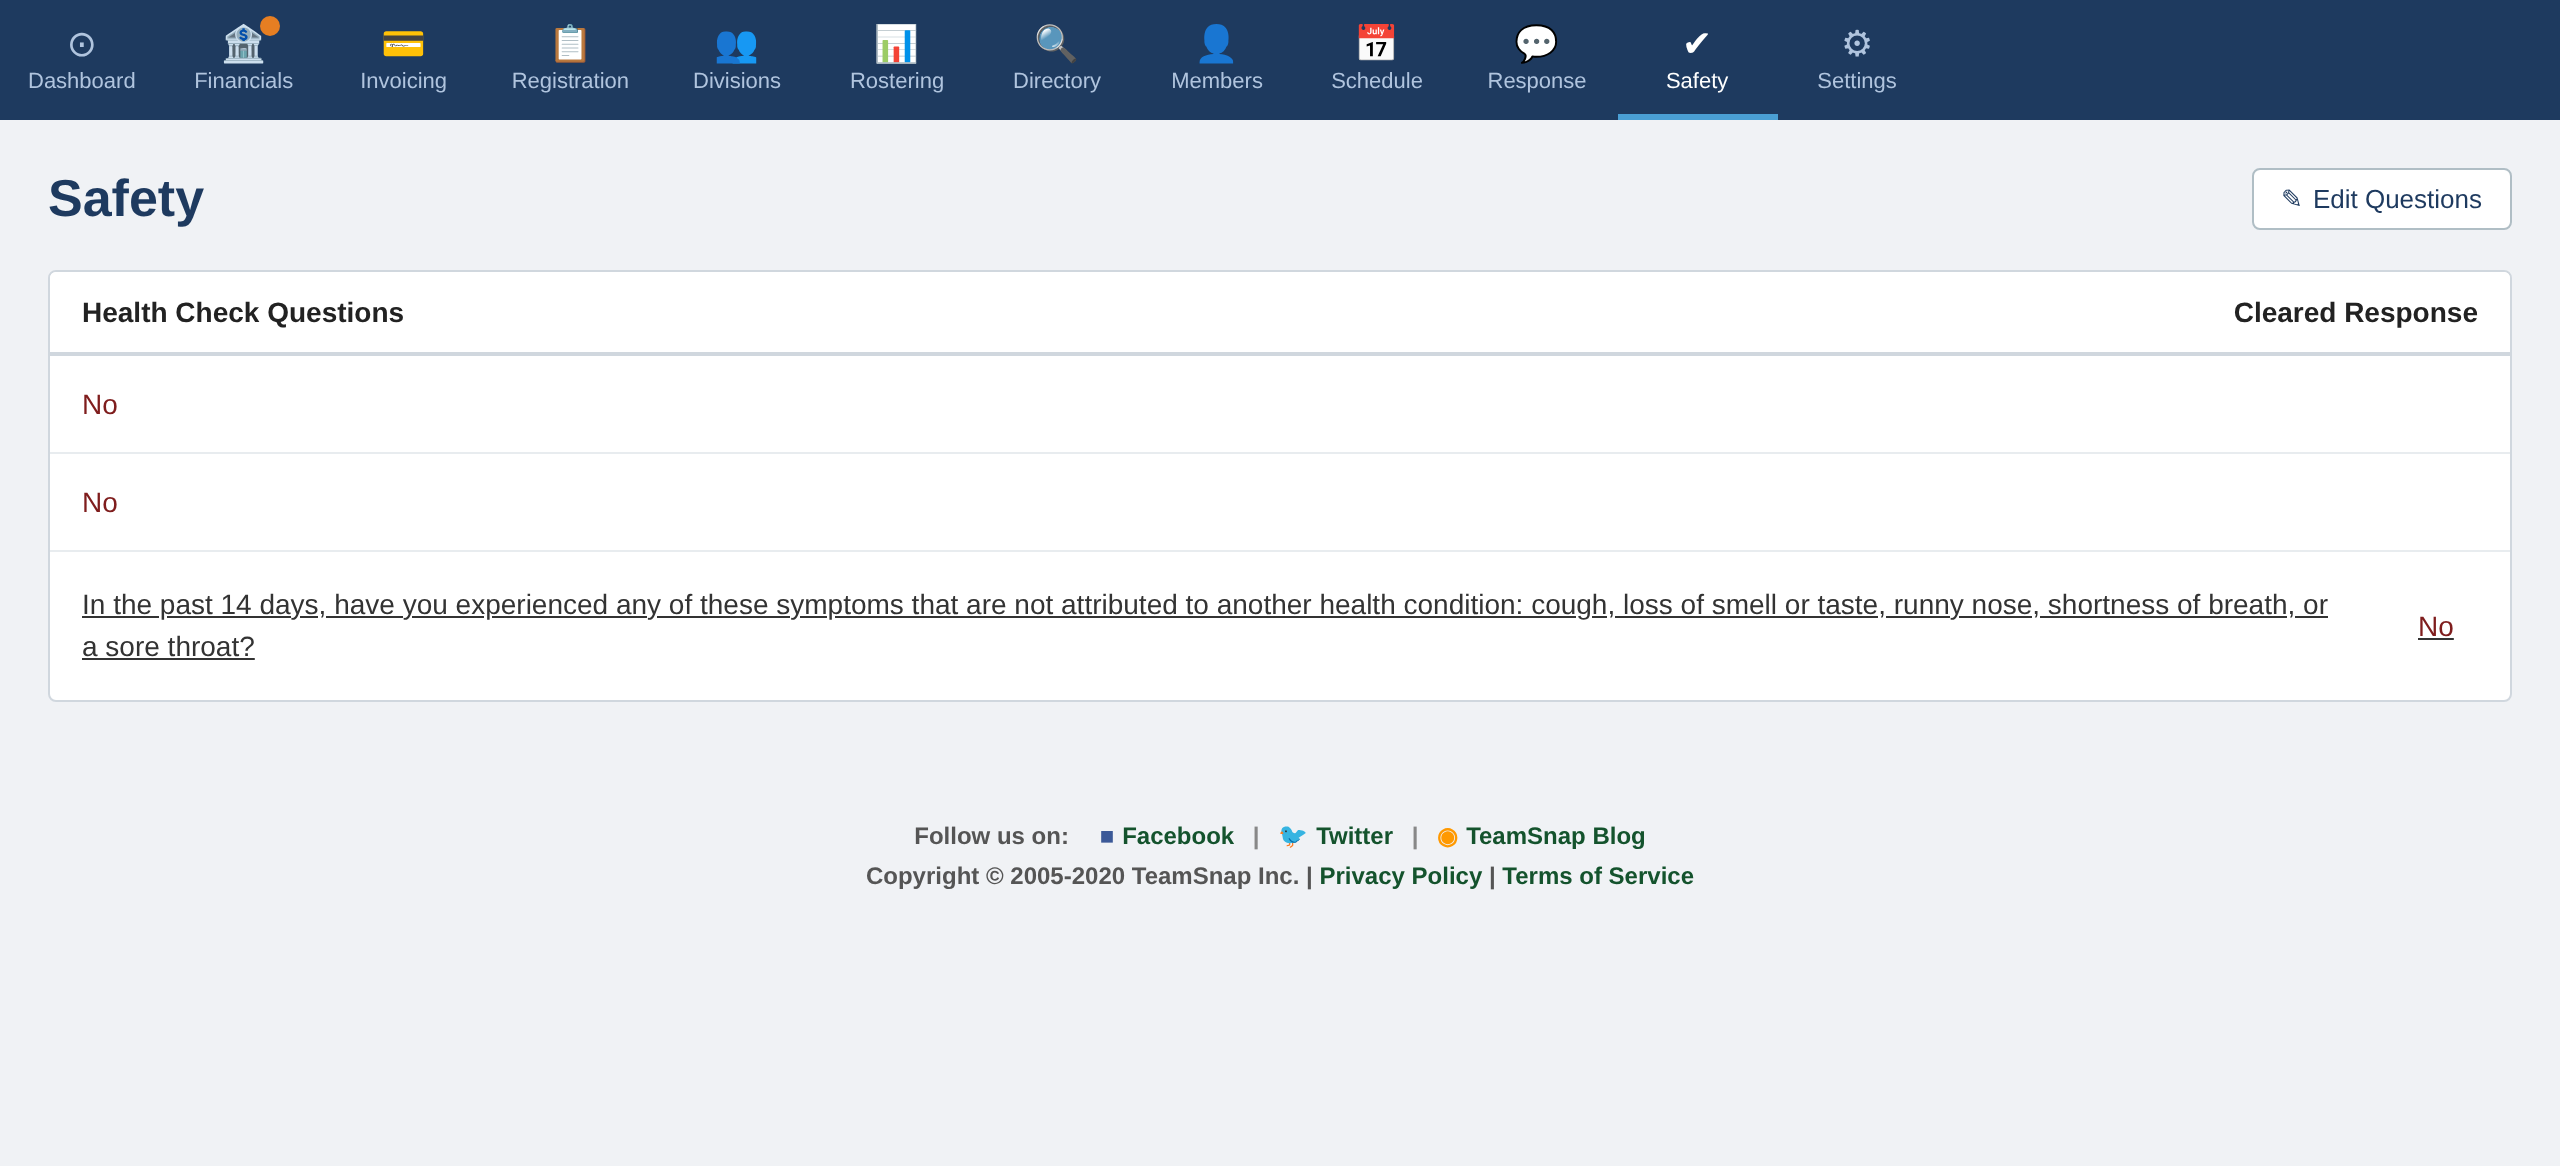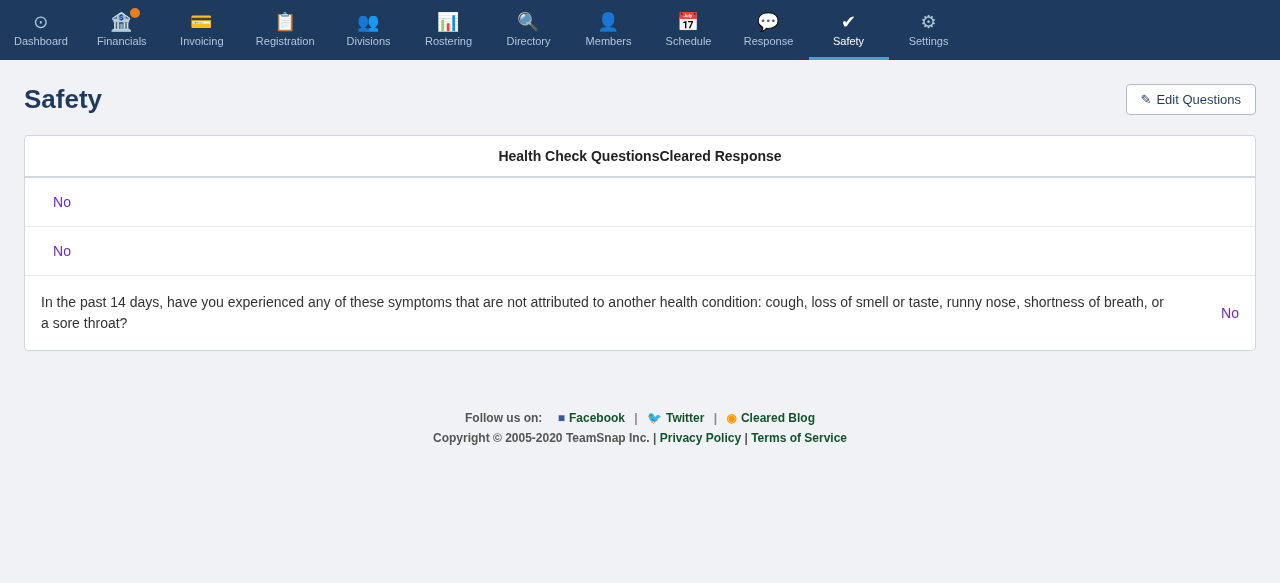--- a/index.html
+++ b/index.html
@@ -72,40 +72,40 @@
 
     
     .table-container {
       background: #fff;
       border: 1px solid #d0d7de;
       border-radius: 4px;
       overflow: hidden;
     }
     .table-header {
       display: flex;
-      justify-content: center;
+      justify-content: space-between;
       padding: 12px 16px;
       background: #fff;
       border-bottom: 2px solid #d0d7de;
       font-weight: bold;
       font-size: 14px;
       color: #222;
     }
     .table-row {
       display: flex;
       justify-content: space-between;
       align-items: center;
       padding: 16px 16px;
       border-bottom: 1px solid #e8ecef;
       font-size: 14px;
       color: #333;
     }
-    .table-row:last-child { border-bottom: none; }
+    .table-row:last-child { border-bottom: none; text-decoration: underline; }
     .row-question { flex: 1; padding-right: 40px; line-height: 1.5; }
-    .row-response { color: #6d28d9; font-size: 14px; min-width: 30px; text-align: right; }
+    .row-response { color: #7f1d1d; font-size: 14px; min-width: 30px; }
 
     
     .footer {
       margin-top: 40px;
       padding: 20px;
       text-align: center;
       font-size: 12px;
       color: #555;
       font-weight: bold;
     }
@@ -209,21 +209,21 @@
       <a href="#">Facebook</a>
     </span>
     <span class="footer-sep">|</span>
     <span class="footer-social">
       <span style="color:#1da1f2;">🐦</span>
       <a href="#">Twitter</a>
     </span>
     <span class="footer-sep">|</span>
     <span class="footer-social">
       <span style="color:#f90;">◉</span>
-      <a href="#">Cleared Blog</a>
+      <a href="#">TeamSnap Blog</a>
     </span>
   </div>
   <div>
     <span>Copyright © 2005-2020 TeamSnap Inc.</span>
     <span> | </span>
     <a href="#">Privacy Policy</a>
     <span> | </span>
     <a href="#">Terms of Service</a>
   </div>
 </div>

